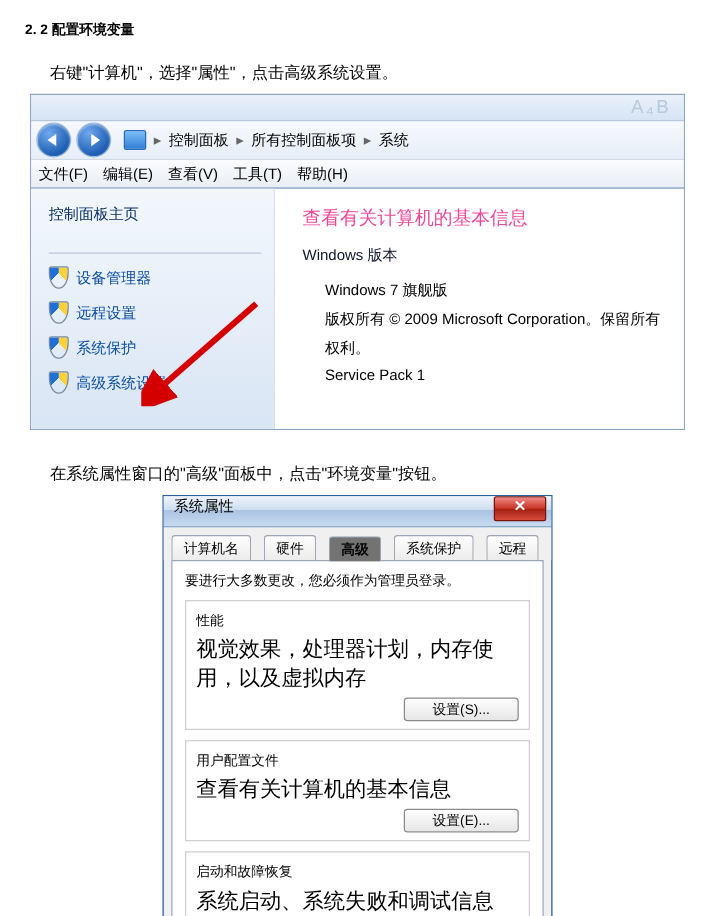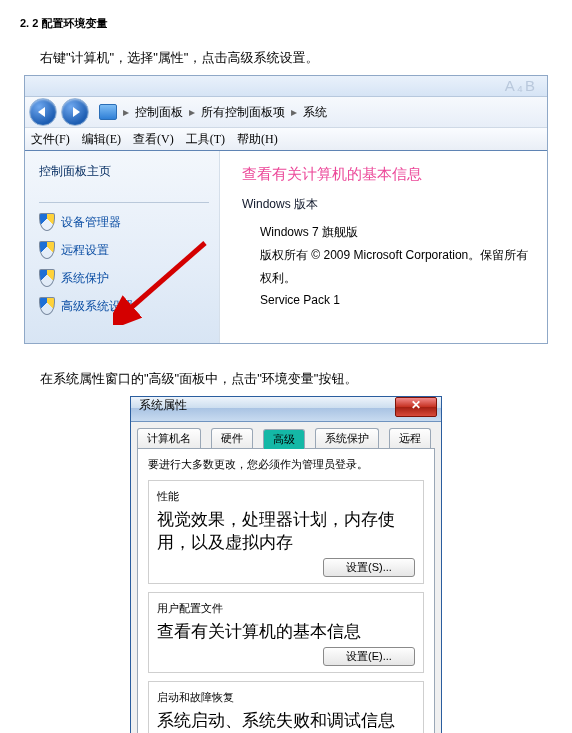--- a/index.html
+++ b/index.html
@@ -87,21 +87,20 @@
   .bc-sep { color: #666; }
   .menubar {
     display: flex;
     align-items: center;
     height: 22px;
     background: linear-gradient(#fafcff, #e9eef6);
     border-bottom: 1px solid #5f84b4;
     font-size: 12px;
     padding-left: 6px;
     gap: 12px;
-    font-family: Liberation Serif, serif;
   }
   .win7-body {
     display: flex;
     background: #fff;
   }
   .sidebar {
     width: 170px;
     background: linear-gradient(#f3f7fc, #e4edf8 60%, #d8e5f4);
     border-right: 1px solid #d5dfea;
     padding: 12px 10px 18px 14px;
@@ -195,24 +194,25 @@
     background: #f0f0f0;
   }
   .tab {
     padding: 2px 9px;
     border: 1px solid #9aa7b6;
     border-bottom: none;
     background: linear-gradient(#fefefe,#ececec);
     border-radius: 3px 3px 0 0;
   }
   .tab.active {
-    background: #14b8a6;
+    background: #737373;
     position: relative;
     top: 1px;
     z-index: 2;
+    font-weight: bold;
   }
   .tabpane {
     margin: 0 6px 6px 6px;
     border: 1px solid #9aa7b6;
     background: #fff;
     padding: 8px 10px 10px 10px;
   }
   .group {
     border: 1px solid #cfcfcf;
     padding: 6px 8px 6px 8px;

